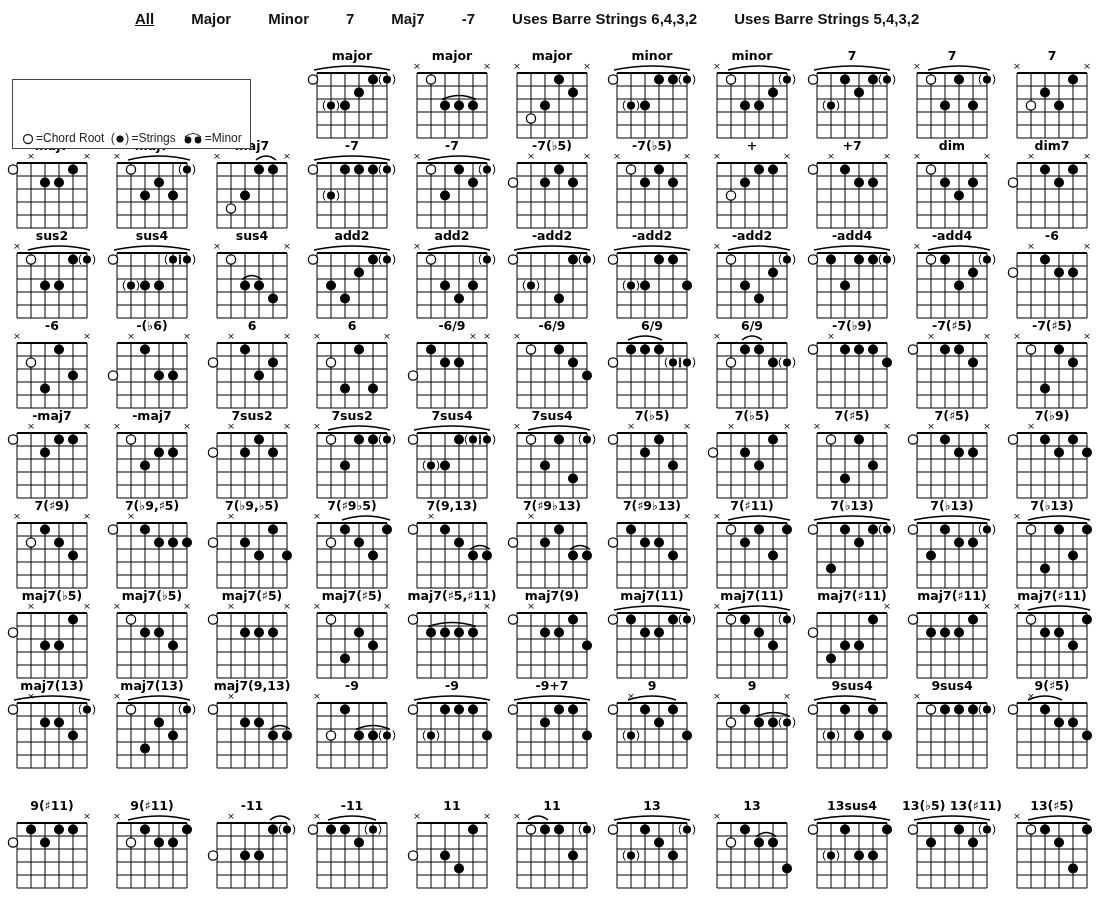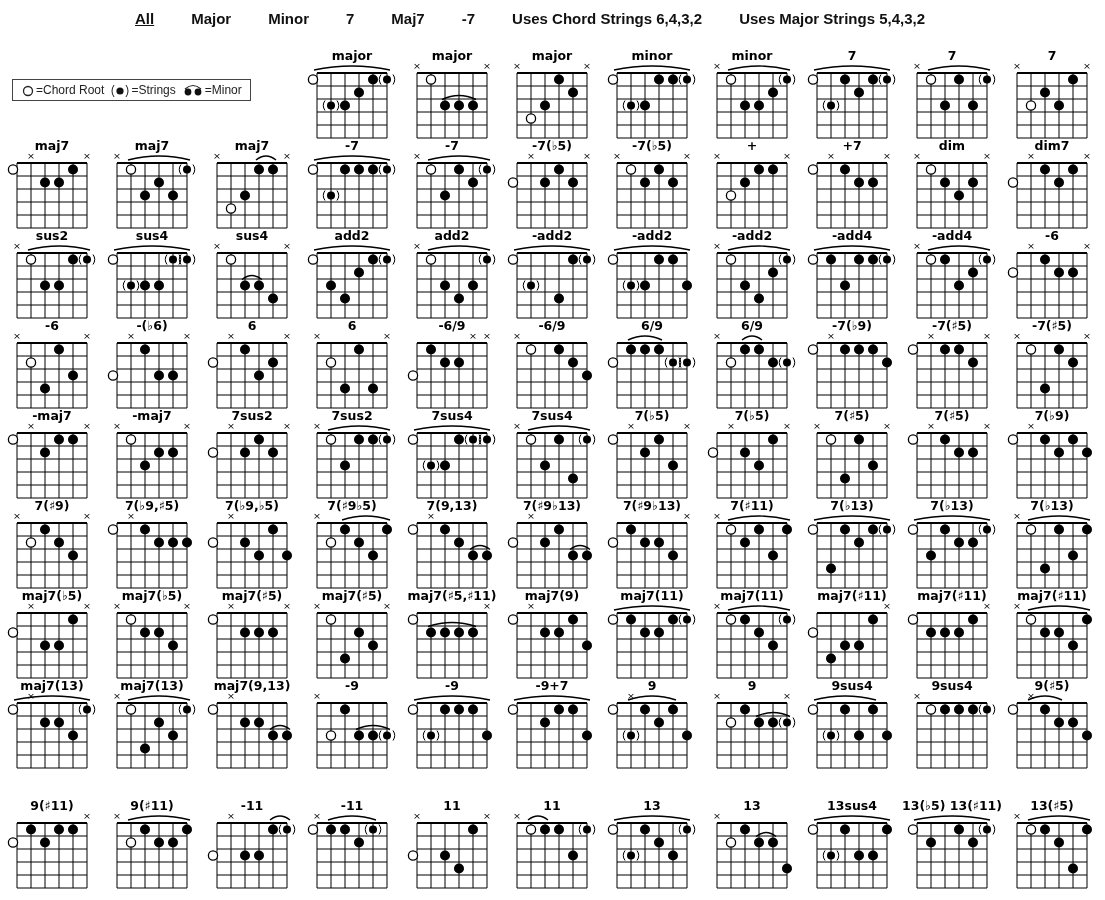--- a/index.html
+++ b/index.html
@@ -16,40 +16,40 @@
   .nav .nav-item.active{text-decoration:underline;}
   .sheet{position:relative;margin-top:20px;}
   .legend{
     position:absolute;left:12px;top:32px;
     border:1px solid #444;background:#fff;
     display:flex;align-items:center;gap:6px;
     padding:3px 8px;font-size:12px;color:#222;
     font-family:"Liberation Sans", sans-serif;
   }
   .legend .sym{display:inline-block;vertical-align:middle;}
-  .legend .part{display:flex;align-items:flex-start;gap:1px;}
+  .legend .part{display:flex;align-items:flex-start;gap:1px;margin-top:48px;}
   .rows{padding-left:2px;}
   .row{height:90px;white-space:nowrap;}
   .row.gap-top{margin-top:30px;}
   .chord{display:inline-block;width:100px;height:92px;vertical-align:top;}
   .row .spacer{display:inline-block;width:300px;height:1px;}
   svg text{font-family:"DejaVu Sans", sans-serif;}
 </style>
 </head>
 <body>
 
 <div class="nav" id="filter-bar">
     <span class="nav-item active">All</span>
     <span class="nav-item">Major</span>
     <span class="nav-item">Minor</span>
     <span class="nav-item">7</span>
     <span class="nav-item">Maj7</span>
     <span class="nav-item">-7</span>
-    <span class="nav-item">Uses Chord Strings 6,4,3,2</span>
-    <span class="nav-item">Uses Major Strings 5,4,3,2</span>
+    <span class="nav-item">Uses Barre Strings 6,4,3,2</span>
+    <span class="nav-item">Uses Barre Strings 5,4,3,2</span>
   </div>
 
 <div class="sheet">
   <div class="legend">
     <span class="part">
       <svg class="sym" width="14" height="14">
           <circle cx="7" cy="8" r="4.5" fill="none" stroke="#222" stroke-width="1.3"></circle>
         </svg>
         <span>=Chord Root</span>
     </span>

